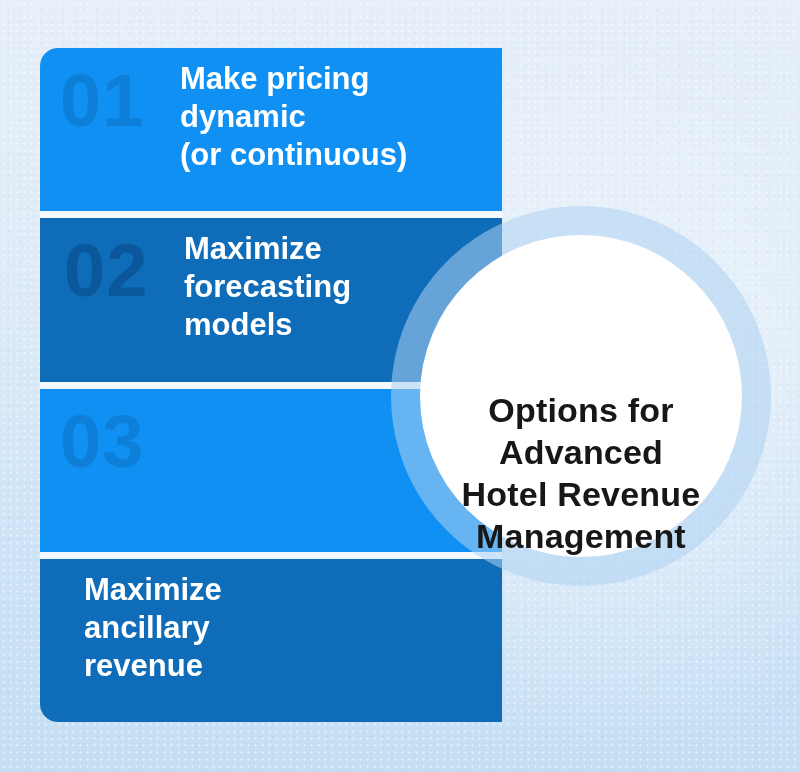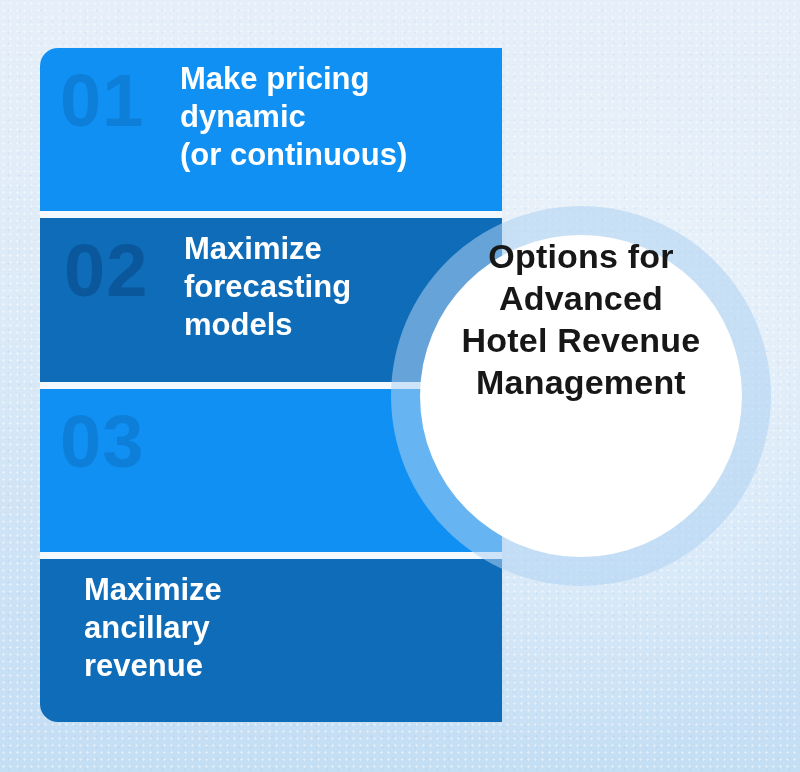--- a/index.html
+++ b/index.html
@@ -93,21 +93,21 @@
   .circle {
     position: absolute;
     left: 420px;
     top: 235px;
     width: 322px;
     height: 322px;
     border-radius: 50%;
     background: var(--circle-fill, #FFFFFF);
     z-index: 3;
     display: flex;
-    align-items: flex-start;
+    align-items: flex-end;
     justify-content: center;
     text-align: center;
   }
   .title {
     font-size: 34px;
     font-weight: bold;
     line-height: 42px;
     letter-spacing: 0.2px;
     color: var(--title-text, #171717);
     white-space: pre-line;

